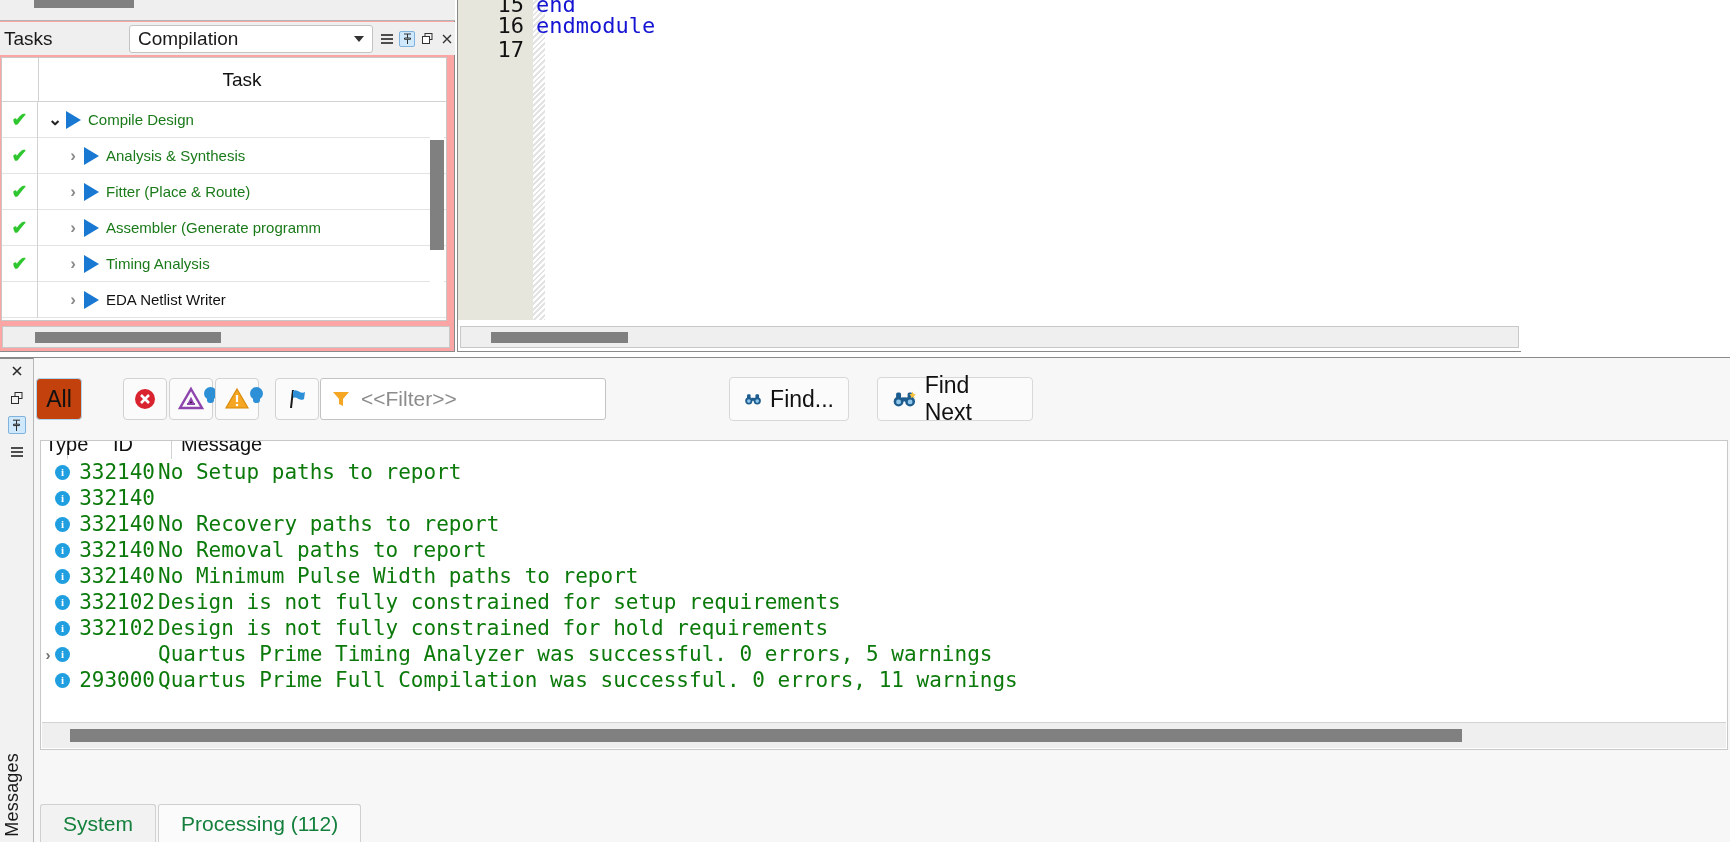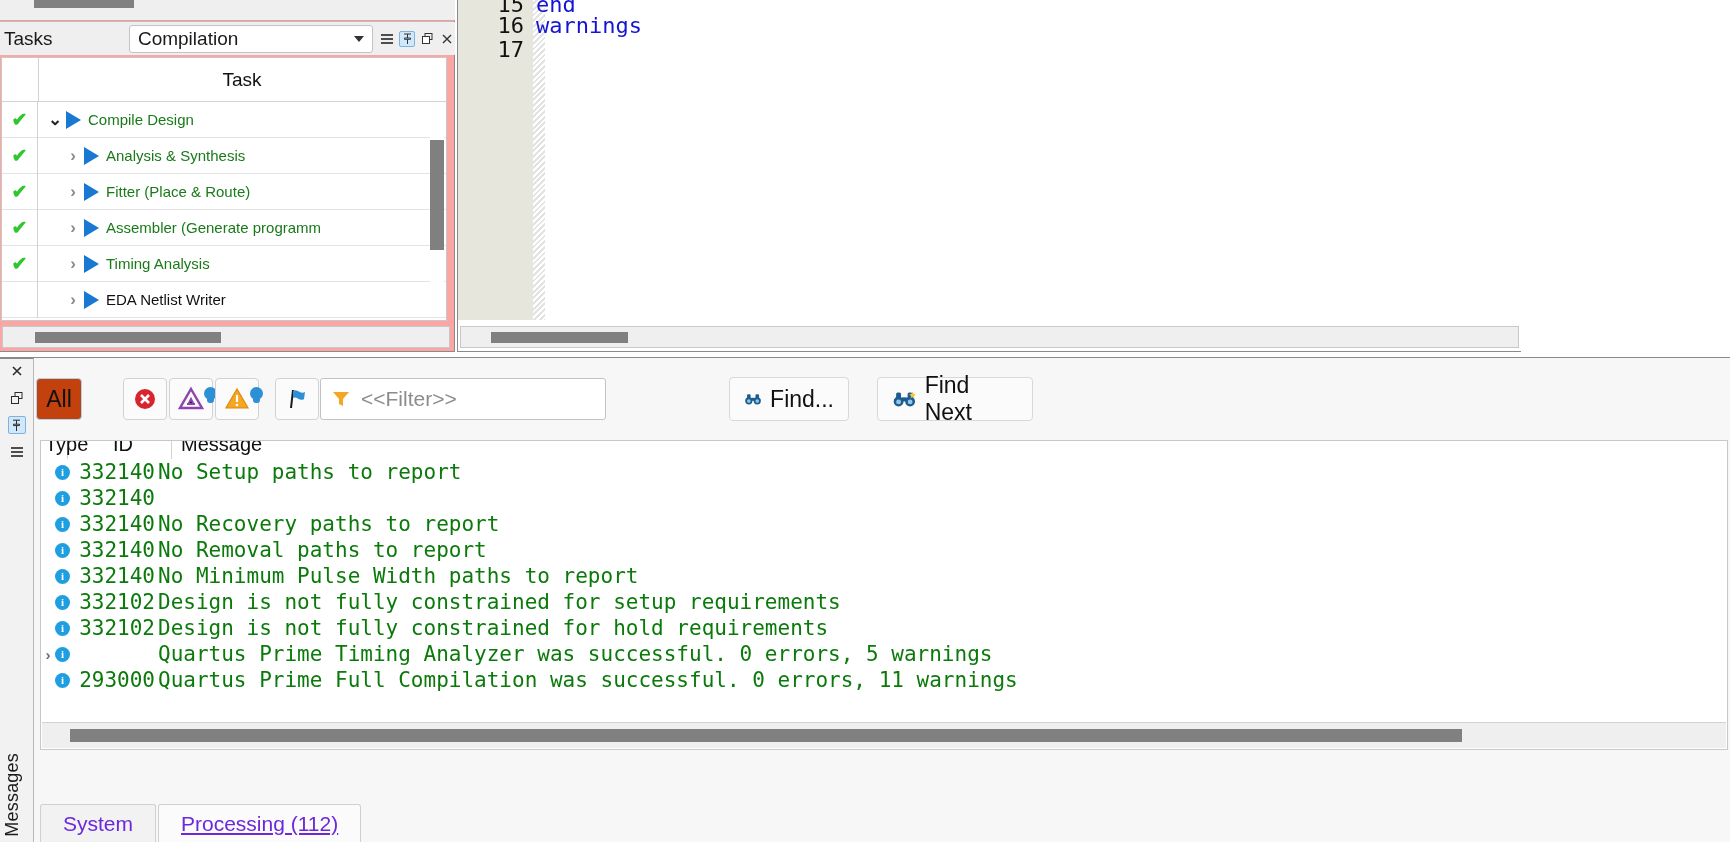--- a/index.html
+++ b/index.html
@@ -251,25 +251,25 @@
   .msg-hscroll .thumb {
     position: absolute; left: 28px; top: 6px; width: 1392px; height: 13px; background: #808080;
   }
 
   .msg-tabs {
     position: absolute; left: 40px; bottom: 0; right: 0; height: 44px;
     display: flex; align-items: flex-end; gap: 0;
   }
   .msg-tab {
     height: 38px; padding: 0 22px; display: flex; align-items: center;
-    font-size: 21px; color: #6d28d9;
+    font-size: 21px; color: #15803d;
     background: #f2f2f2; border: 1px solid #d0d0d0; border-bottom: none;
     border-radius: 3px 3px 0 0; margin-right: 2px;
   }
-  .msg-tab.selected { background: #fbfbfb; text-decoration: underline; }
+  .msg-tab.selected { background: #fbfbfb; }
 </style>
 </head>
 <body>
 
 <div id="root">
 
   <div class="tasks-panel">
 
     <div class="tasks-topstrip">
       <div class="hbar"></div>
@@ -388,21 +388,21 @@
 
   <div class="editor-panel">
     <div class="gutter">
       <div class="ln" style="top:-8px">15</div>
       <div class="ln" style="top:13px">16</div>
       <div class="ln" style="top:37px">17</div>
     </div>
     <div class="gutter-hatch"></div>
 
     <div class="code-line" style="top:-8px">end</div>
-    <div class="code-line" style="top:13px">warnings</div>
+    <div class="code-line" style="top:13px">endmodule</div>
     <div class="code-line" style="top:37px"></div>
 
     <div class="editor-hscroll">
       <div class="thumb"></div>
     </div>
   </div>
 
   <div class="msg-dock">
 
     <div class="dock-rail">

